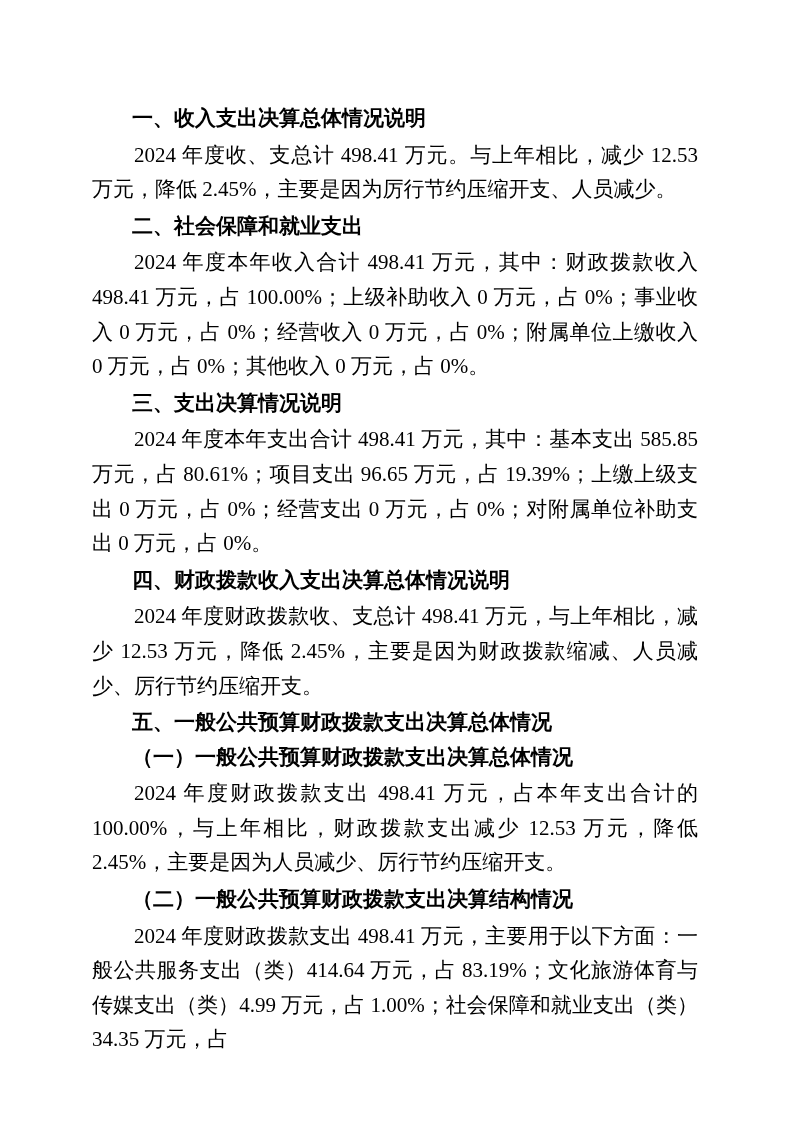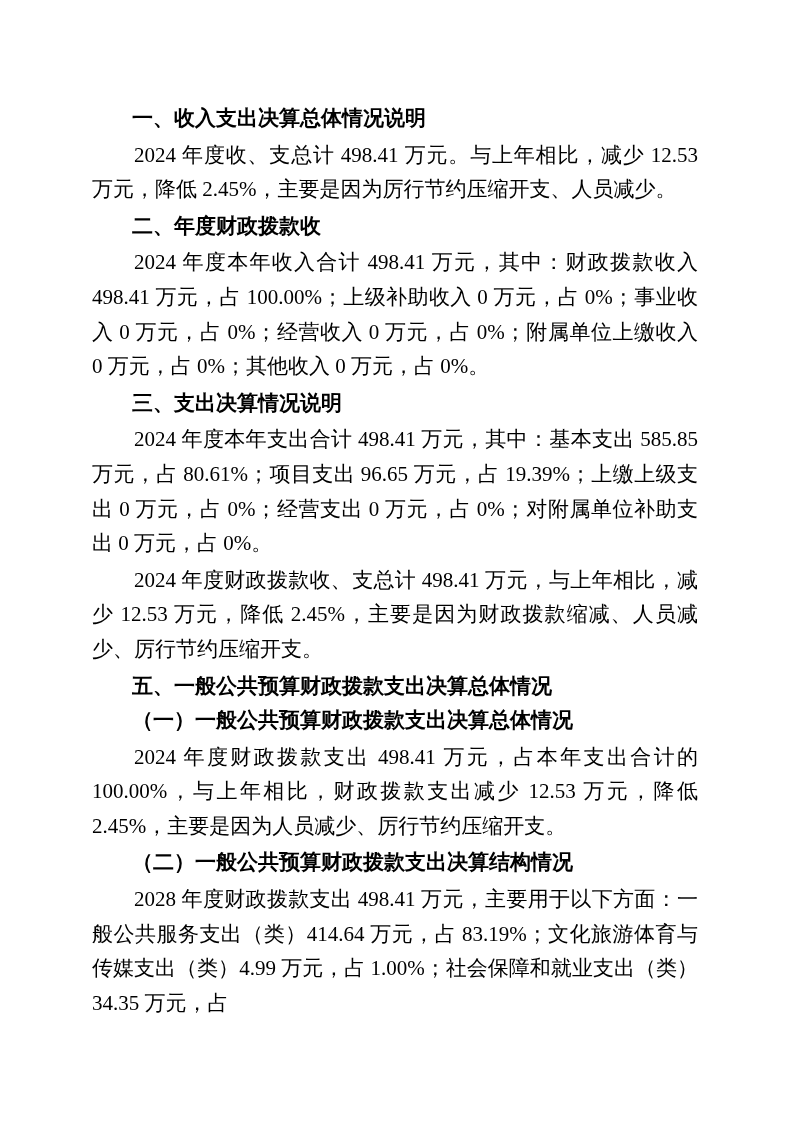--- a/index.html
+++ b/index.html
@@ -45,37 +45,38 @@
 
 <div class="page">
   <div class="doc">
 
     <section>
       <h2 class="sec-heading">一、收入支出决算总体情况说明</h2>
       <p class="body-para">2024 年度收、支总计 498.41 万元。与上年相比，减少 12.53 万元，降低 2.45%，主要是因为厉行节约压缩开支、人员减少。</p>
     </section>
 
     <section>
-      <h2 class="sec-heading">二、年度财政拨款收</h2>
+      <h2 class="sec-heading">二、社会保障和就业支出</h2>
       <p class="body-para">2024 年度本年收入合计 498.41 万元，其中：财政拨款收入 498.41 万元，占 100.00%；上级补助收入 0 万元，占 0%；事业收入 0 万元，占 0%；经营收入 0 万元，占 0%；附属单位上缴收入 0 万元，占 0%；其他收入 0 万元，占 0%。</p>
     </section>
 
     <section>
       <h2 class="sec-heading">三、支出决算情况说明</h2>
       <p class="body-para">2024 年度本年支出合计 498.41 万元，其中：基本支出 585.85 万元，占 80.61%；项目支出 96.65 万元，占 19.39%；上缴上级支出 0 万元，占 0%；经营支出 0 万元，占 0%；对附属单位补助支出 0 万元，占 0%。</p>
     </section>
 
     <section>
+      <h2 class="sec-heading">四、财政拨款收入支出决算总体情况说明</h2>
       <p class="body-para">2024 年度财政拨款收、支总计 498.41 万元，与上年相比，减少 12.53 万元，降低 2.45%，主要是因为财政拨款缩减、人员减少、厉行节约压缩开支。</p>
     </section>
 
     <section>
       <h2 class="sec-heading">五、一般公共预算财政拨款支出决算总体情况</h2>
 
       <h3 class="sub-heading">（一）一般公共预算财政拨款支出决算总体情况</h3>
       <p class="body-para">2024 年度财政拨款支出 498.41 万元，占本年支出合计的 100.00%，与上年相比，财政拨款支出减少 12.53 万元，降低 2.45%，主要是因为人员减少、厉行节约压缩开支。</p>
 
       <h3 class="sub-heading">（二）一般公共预算财政拨款支出决算结构情况</h3>
-      <p class="body-para">2028 年度财政拨款支出 498.41 万元，主要用于以下方面：一般公共服务支出（类）414.64 万元，占 83.19%；文化旅游体育与传媒支出（类）4.99 万元，占 1.00%；社会保障和就业支出（类）34.35 万元，占</p>
+      <p class="body-para">2024 年度财政拨款支出 498.41 万元，主要用于以下方面：一般公共服务支出（类）414.64 万元，占 83.19%；文化旅游体育与传媒支出（类）4.99 万元，占 1.00%；社会保障和就业支出（类）34.35 万元，占</p>
     </section>
 
   </div>
 </div>
 
 </body></html>

